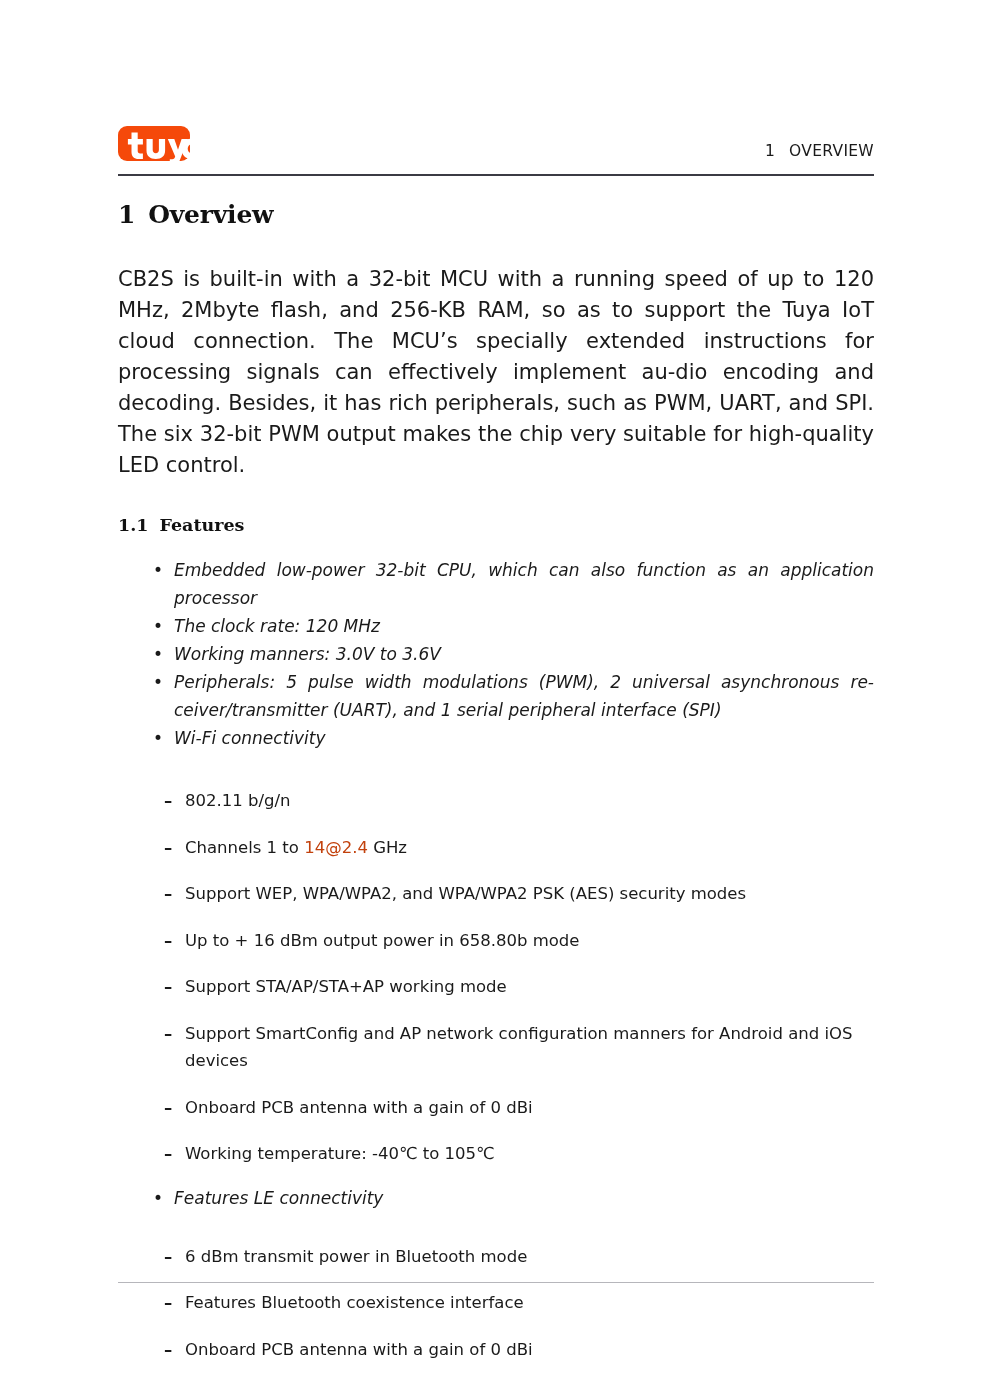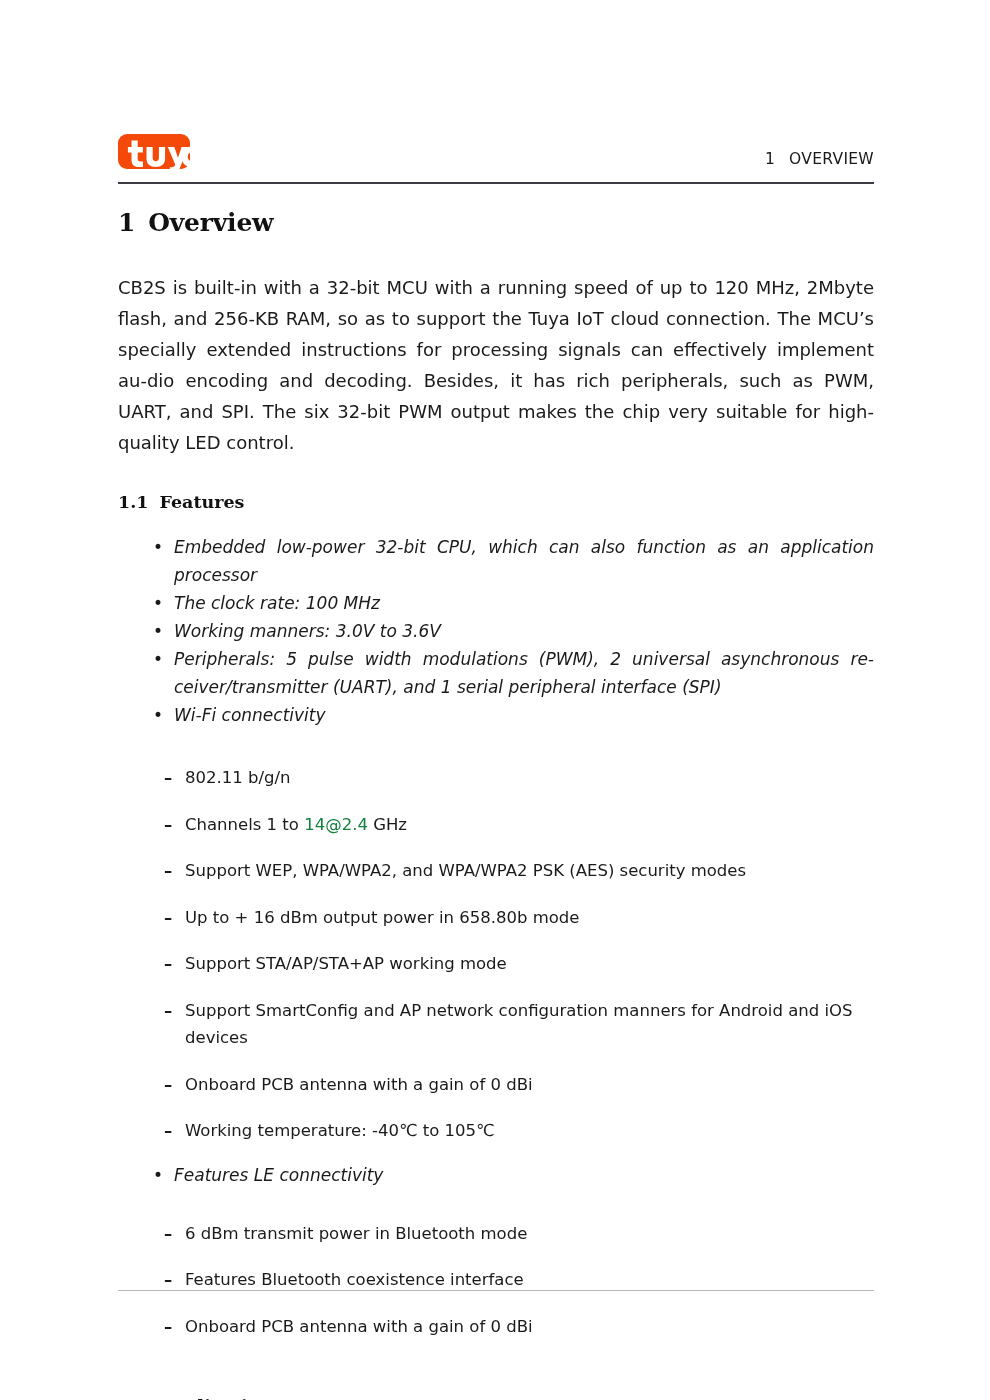--- a/index.html
+++ b/index.html
@@ -11,21 +11,21 @@
     width: 990px;
     height: 1400px;
     font-family: "DejaVu Sans", sans-serif;
     color: #1a1a1a;
     position: relative;
     overflow: hidden;
   }
 
   .page {
     position: absolute;
-    left: 0; top: 12px;
+    left: 0; top: 4px;
     width: 990px;
     height: 1244px;
   }
 
   
   .page-header {
     position: absolute;
     left: 118px;
     top: 122px;
     width: 756px;
@@ -89,21 +89,21 @@
     font-size: 17.5px;
     font-weight: 700;
     margin: 0;
     padding: 0;
     line-height: 1.2;
     color: #111;
   }
   h2.subsec-title .num { margin-right: 11px; }
 
   p.body-para {
-    font-size: 18px;
+    font-size: 21px;
     line-height: 31px;
     text-align: justify;
     text-justify: inter-word;
     margin: 0;
     padding: 0;
     color: #1a1a1a;
     hyphens: manual;
   }
 
   
@@ -149,21 +149,21 @@
     position: absolute;
     left: 2px;
     top: 0;
     font-size: 16.5px;
     line-height: 27.5px;
     font-weight: 700;
     color: #1a1a1a;
   }
   ul.lvl2 > li > .txt { display: block; margin-top: 19px; }
 
-  .lnk { color: #15803d; }
+  .lnk { color: #c2410c; }
   .sp-12 { height: 12px; }
   .sp-16 { height: 16px; }
   .sp-20 { height: 20px; }
   .sp-26 { height: 26px; }
   .sp-30 { height: 30px; }
   .sp-34 { height: 34px; }
 
   
   .footer-rule {
     position: absolute;
@@ -233,21 +233,21 @@
 
     <ul class="lvl1">
 
       <li>
         <span class="b-dot">•</span>
         <span class="txt">Embedded low-power 32-bit CPU, which can also function as an application processor</span>
       </li>
 
       <li>
         <span class="b-dot">•</span>
-        <span class="txt">The clock rate: 100 MHz</span>
+        <span class="txt">The clock rate: 120 MHz</span>
       </li>
 
       <li>
         <span class="b-dot">•</span>
         <span class="txt">Working manners: 3.0V to 3.6V</span>
       </li>
 
       <li>
         <span class="b-dot">•</span>
         <span class="txt">Peripherals:  5 pulse width modulations (PWM), 2 universal asynchronous re-ceiver/transmitter (UART), and 1 serial peripheral interface (SPI)</span>

